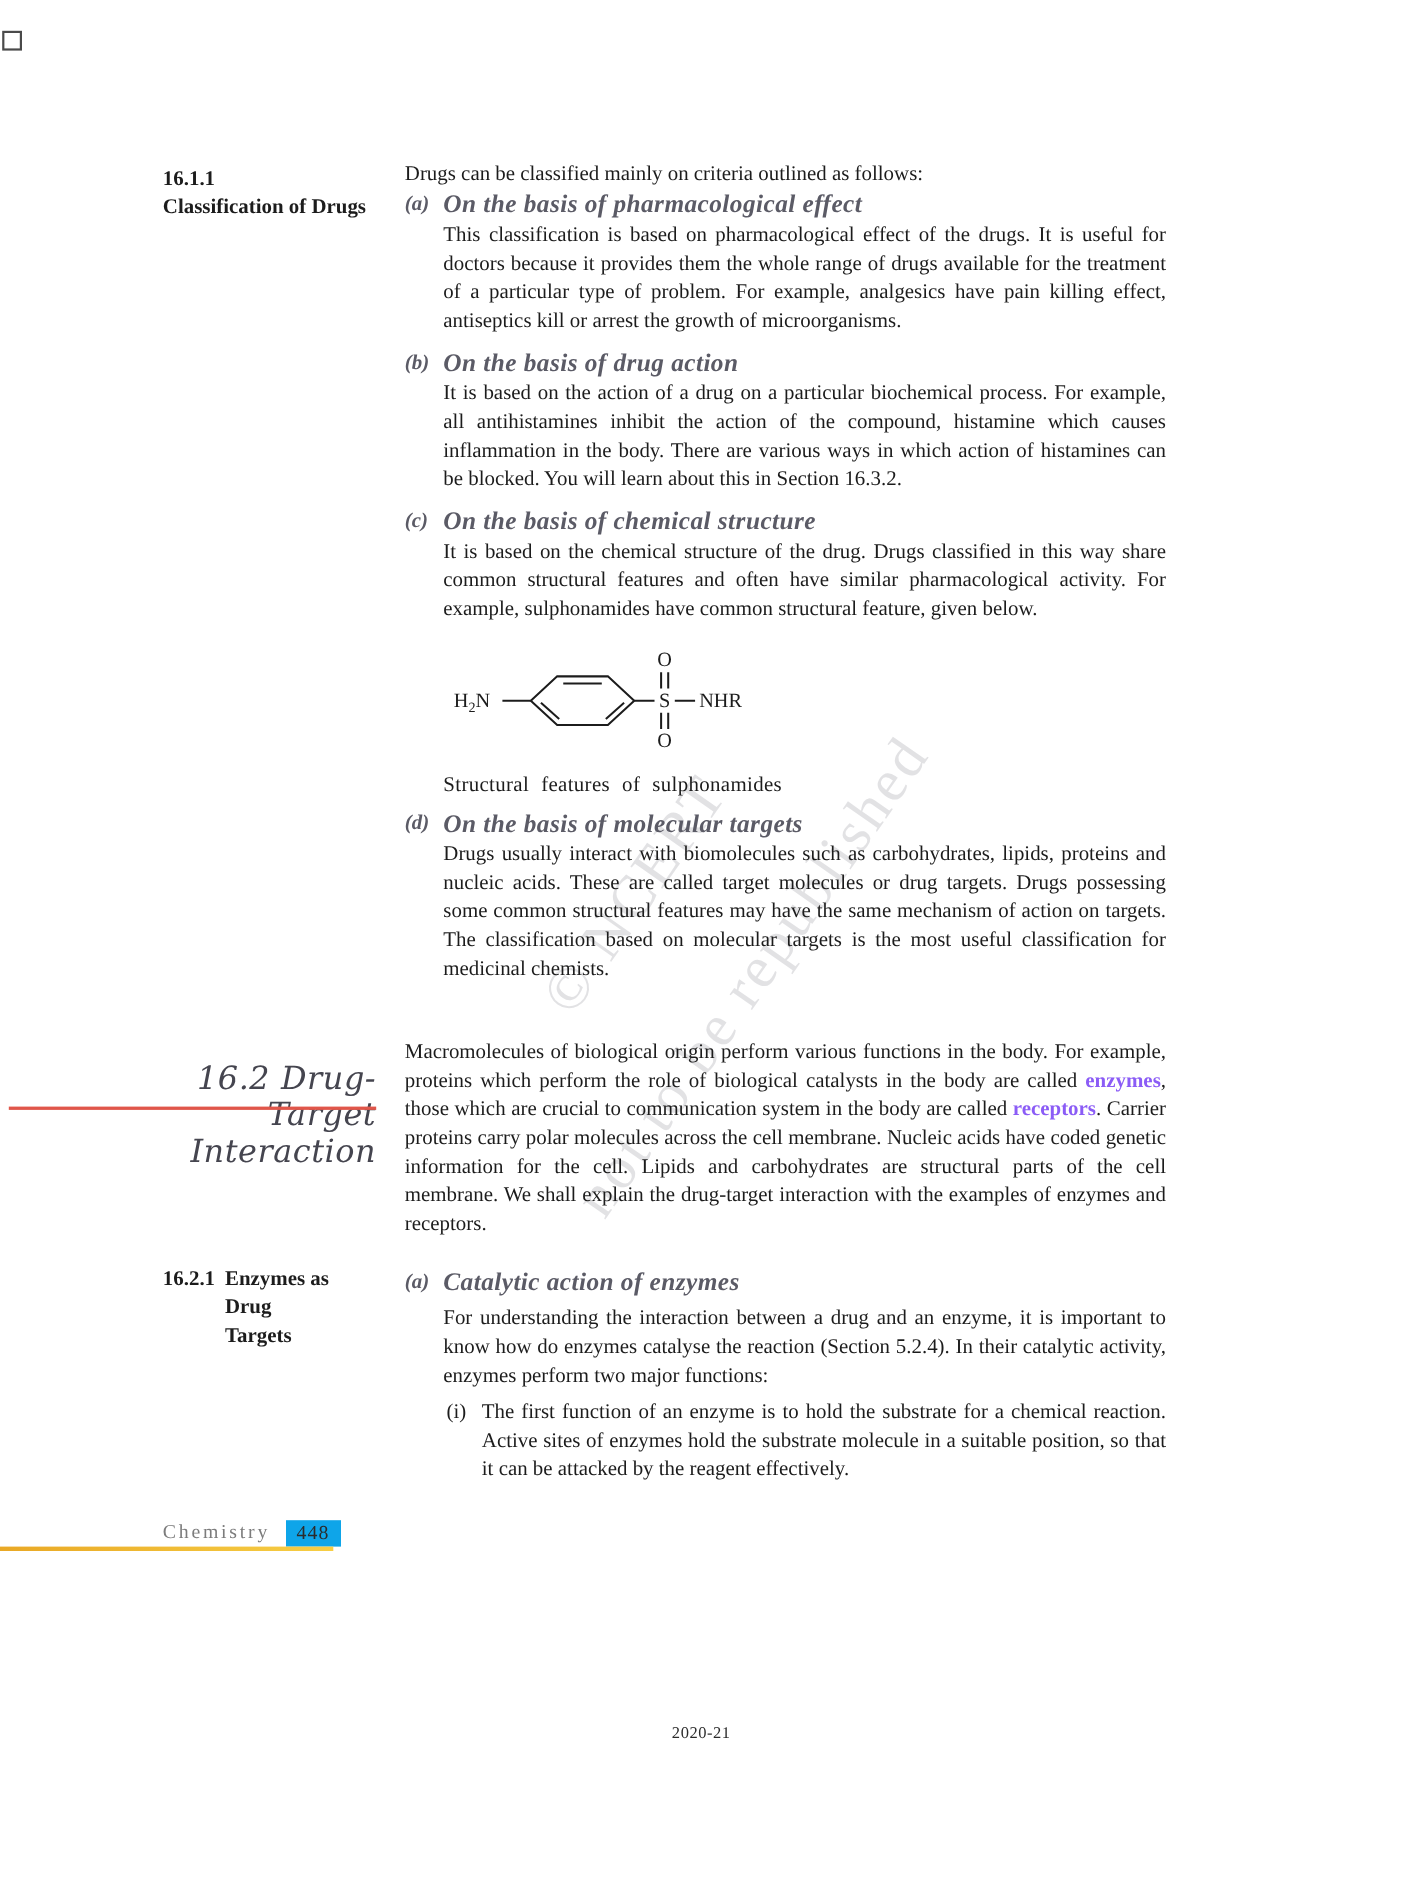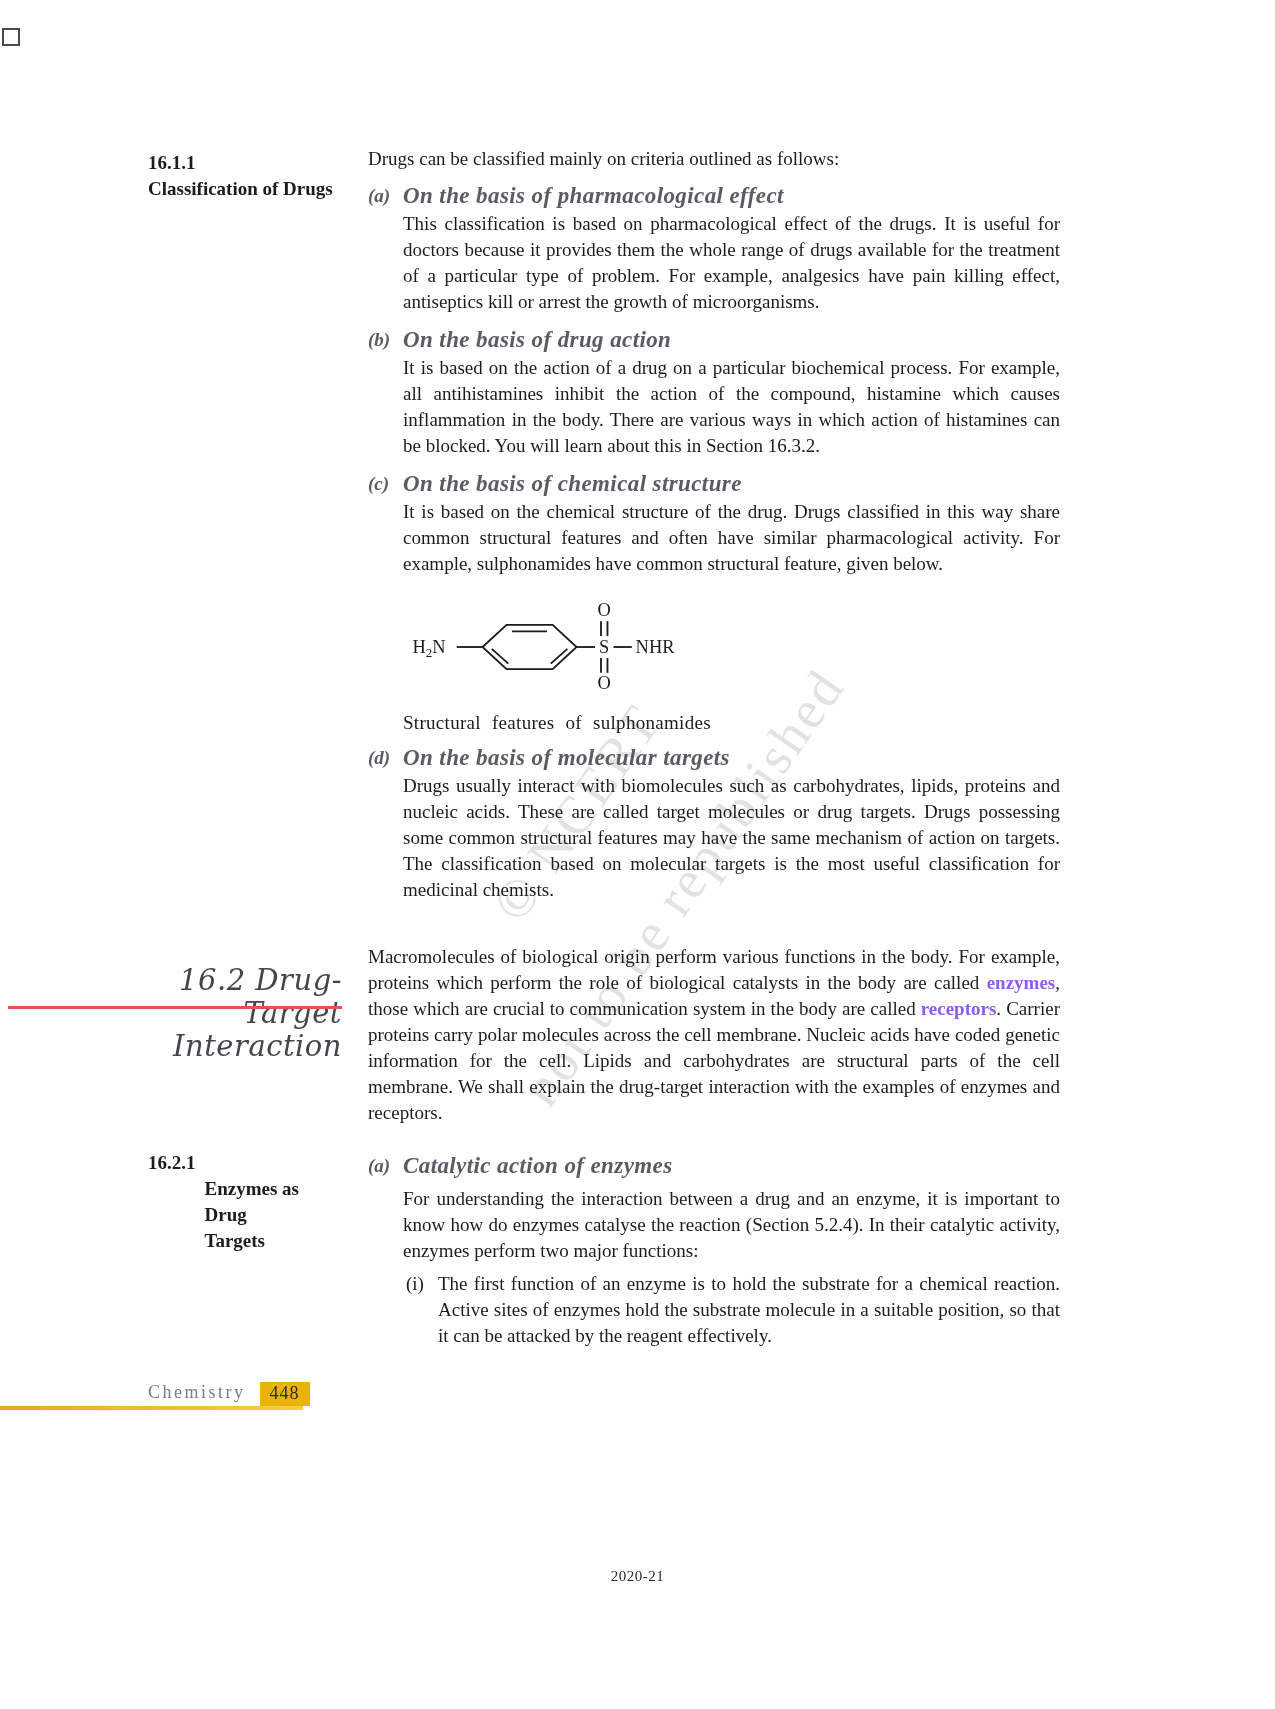--- a/index.html
+++ b/index.html
@@ -40,33 +40,33 @@
   }
   .rule-red {
     position: absolute;
     left: 8px; top: 1006px;
     width: 334px; height: 3px;
     background: #e0564a;
   }
 
   .m-sec3 { top: 1150px; display: flex; font-weight: bold; font-size: 19px; line-height: 26px; }
   .m-sec3 .sec-num { margin-right: 9px; white-space: nowrap; }
-  .m-sec3 .sec-title { width: 95px; margin-top: 26px; }
+  .m-sec3 .sec-title { width: 95px; }
 
   .m-book {
     top: 1382px; width: 190px;
     font-size: 18px;
     color: #7c7c7c;
     letter-spacing: 2.5px;
     display: flex; align-items: flex-start;
   }
   .page-num {
     margin-left: 14px;
     padding: 1px 10px 2px 10px;
-    background: #eab308;
+    background: #0ea5e9;
     color: #2b2b2b;
     letter-spacing: 1px;
     font-size: 18px;
   }
   .rule-yellow {
     position: absolute;
     left: 0; top: 1406px;
     width: 303px; height: 4px;
     background: linear-gradient(90deg, #e9a825, #f7ce44);
   }
@@ -76,21 +76,21 @@
   .block-classification { top: 146px; }
   .block-interaction { top: 944px; }
   .block-enzymes { top: 1152px; }
 
   p.body-text, .item-body {
     font-size: 19px;
     line-height: 26px;
     text-align: justify;
     color: #1c1c1c;
   }
-  .intro { margin-bottom: 10px; text-align: left; }
+  .intro { text-align: left; }
 
   .list-item { position: relative; padding-left: 35px; margin-bottom: 11px; }
   .item-label {
     position: absolute; left: 0; top: 0;
     font-weight: bold; font-style: italic;
     color: #5b5b66;
     font-size: 19px; line-height: 27px;
   }
   .item-heading {
     font-weight: bold; font-style: italic;

